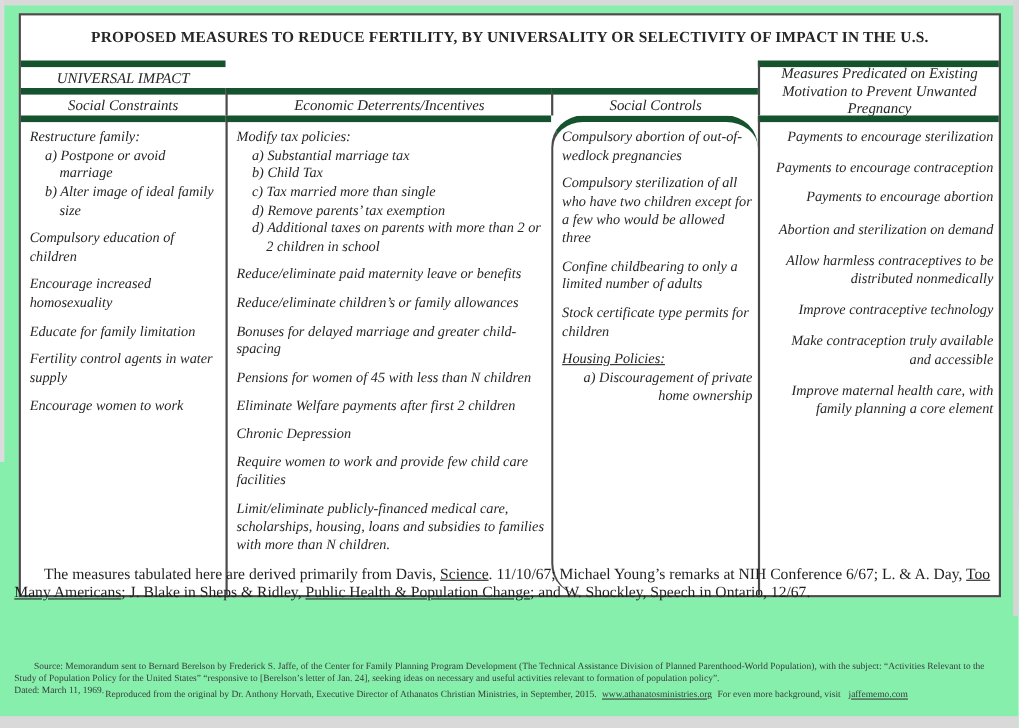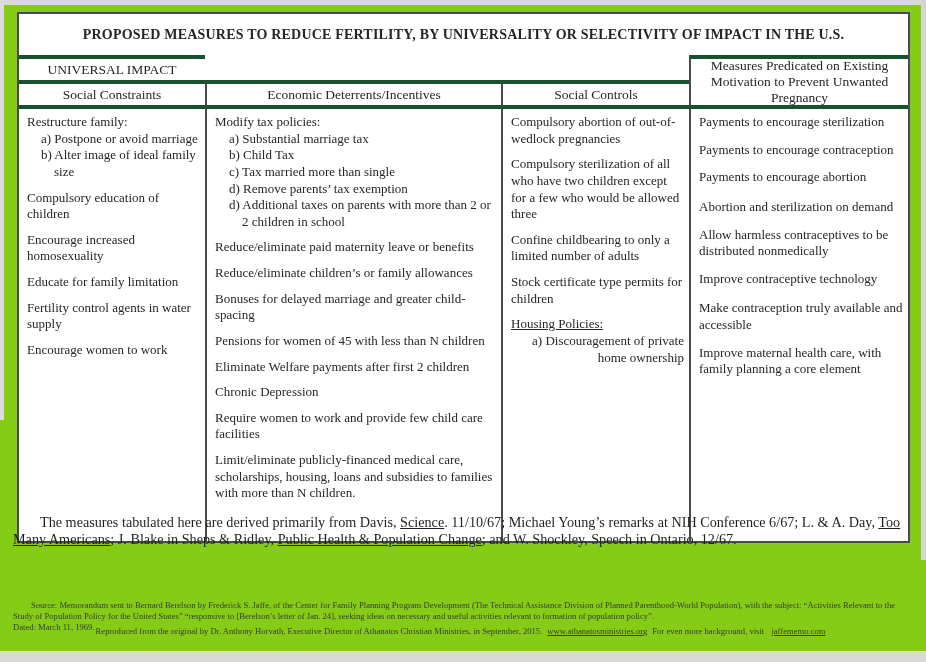--- a/index.html
+++ b/index.html
@@ -1,37 +1,37 @@
 <!DOCTYPE html>
 <html><head>
 <meta charset="utf-8">
 <style>
   html,body { margin:0; padding:0; }
   body { font-family: "Liberation Serif", serif; background:#ffffff; }
   .stage {
     position:relative; width:926px; height:662px; overflow:hidden;
-    background:#84cc16;
+    background:#86efac;
   }
   .edge-top    { position:absolute; top:0; left:0; right:0; height:5px; background:#d9d9d9; }
   .edge-left   { position:absolute; top:0; left:0; width:4px; height:420px; background:#dcdcdc; }
   .edge-right  { position:absolute; top:0; right:0; width:5px; height:560px; background:#d5d5d5; }
   .edge-bottom { position:absolute; bottom:0; left:0; right:0; height:11px; background:#d9d9d9; }
 
   .doc-table {
     position:absolute; left:17px; top:12px;
     display:grid;
     grid-template-columns: 186px 296px 188px 219px;
     grid-template-rows: 41px 25px 25px minmax(436px, auto);
     border:2px solid #4a4a4a;
     background:#ffffff;
     color:#262626;
   }
   .cell { box-sizing:border-box; }
   .bl { border-left:2px solid #4a4a4a; }
-  .bt { border-top:4px solid #14532d; }
+  .bt { border-top:6px solid #14532d;font-style:italic; }
 
   .t-title {
     grid-column:1 / -1; grid-row:1;
     display:flex; align-items:center; justify-content:center;
     font-weight:bold; font-size:14px; letter-spacing:.2px; text-align:center;
   }
   .hdr {
     display:flex; align-items:center; justify-content:center;
     font-size:13.5px; text-align:center; padding:1px 6px;
   }
@@ -46,21 +46,21 @@
     grid-row:4; font-size:13px; line-height:1.28;
     padding:5px 5px 5px 8px;
   }
   .body-cell p { margin:0 0 9px; }
   .body-cell .group { margin:0 0 9px; }
   .body-cell .group p { margin:0; }
   .sub  { padding-left:27px; text-indent:-13px; }
   .sub3 { padding-left:32px; text-indent:-14px; margin-left:4px;text-align:right; }
   .u { text-decoration:underline; }
   .gap { margin-top:13px !important; }
-  .col4 p { margin:0 0 11px; }
+  .col4 p { margin:0 0 11px;text-align:right; }
 
   .footnote {
     position:absolute; left:13px; top:514px; width:901px;
     font-size:14.2px; line-height:1.22; color:#1f1f1f;
     text-indent:27px; margin:0;
   }
   .source-note {
     position:absolute; left:13px; top:600px; width:901px;
     font-size:8.6px; line-height:1.3; color:#3a3a3a;
     text-indent:18px; margin:0;
@@ -117,21 +117,21 @@
       <p>Reduce/eliminate paid maternity leave or benefits</p>
       <p>Reduce/eliminate children’s or family allowances</p>
       <p>Bonuses for delayed marriage and greater child-spacing</p>
       <p>Pensions for women of 45 with less than N children</p>
       <p>Eliminate Welfare payments after first 2 children</p>
       <p>Chronic Depression</p>
       <p>Require women to work and provide few child care facilities</p>
       <p>Limit/eliminate publicly-financed medical care, scholarships, housing, loans and subsidies to families with more than N children.</p>
     </div>
 
-    <div class="cell body-cell bt bl" style="grid-column:3;">
+    <div class="cell body-cell bt bl" style="grid-column:3;border-radius:29px;">
       <p>Compulsory abortion of out-of-wedlock pregnancies</p>
       <p>Compulsory sterilization of all who have two children except for a few who would be allowed three</p>
       <p>Confine childbearing to only a limited number of adults</p>
       <p>Stock certificate type permits for children</p>
       <div class="group">
         <p class="u">Housing Policies:</p>
         <p class="sub3">a) Discouragement of private home ownership</p>
       </div>
     </div>
 

